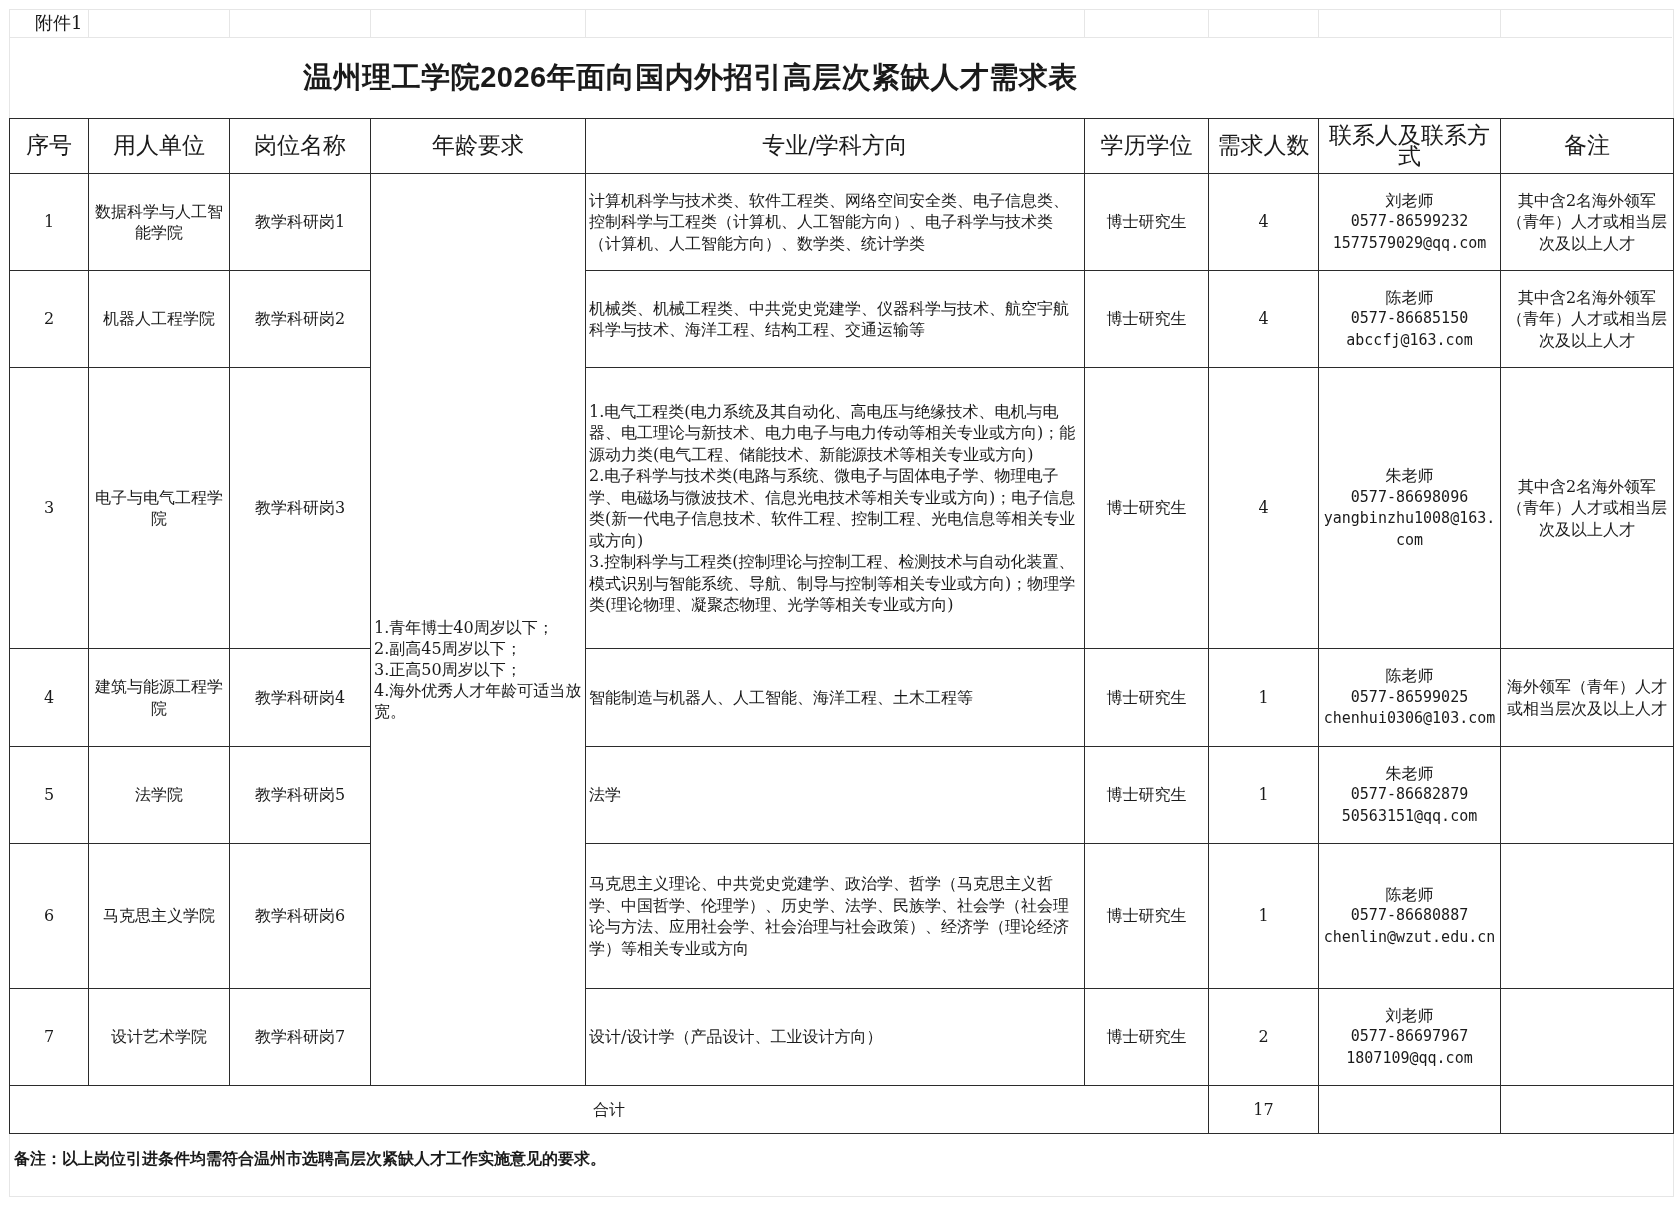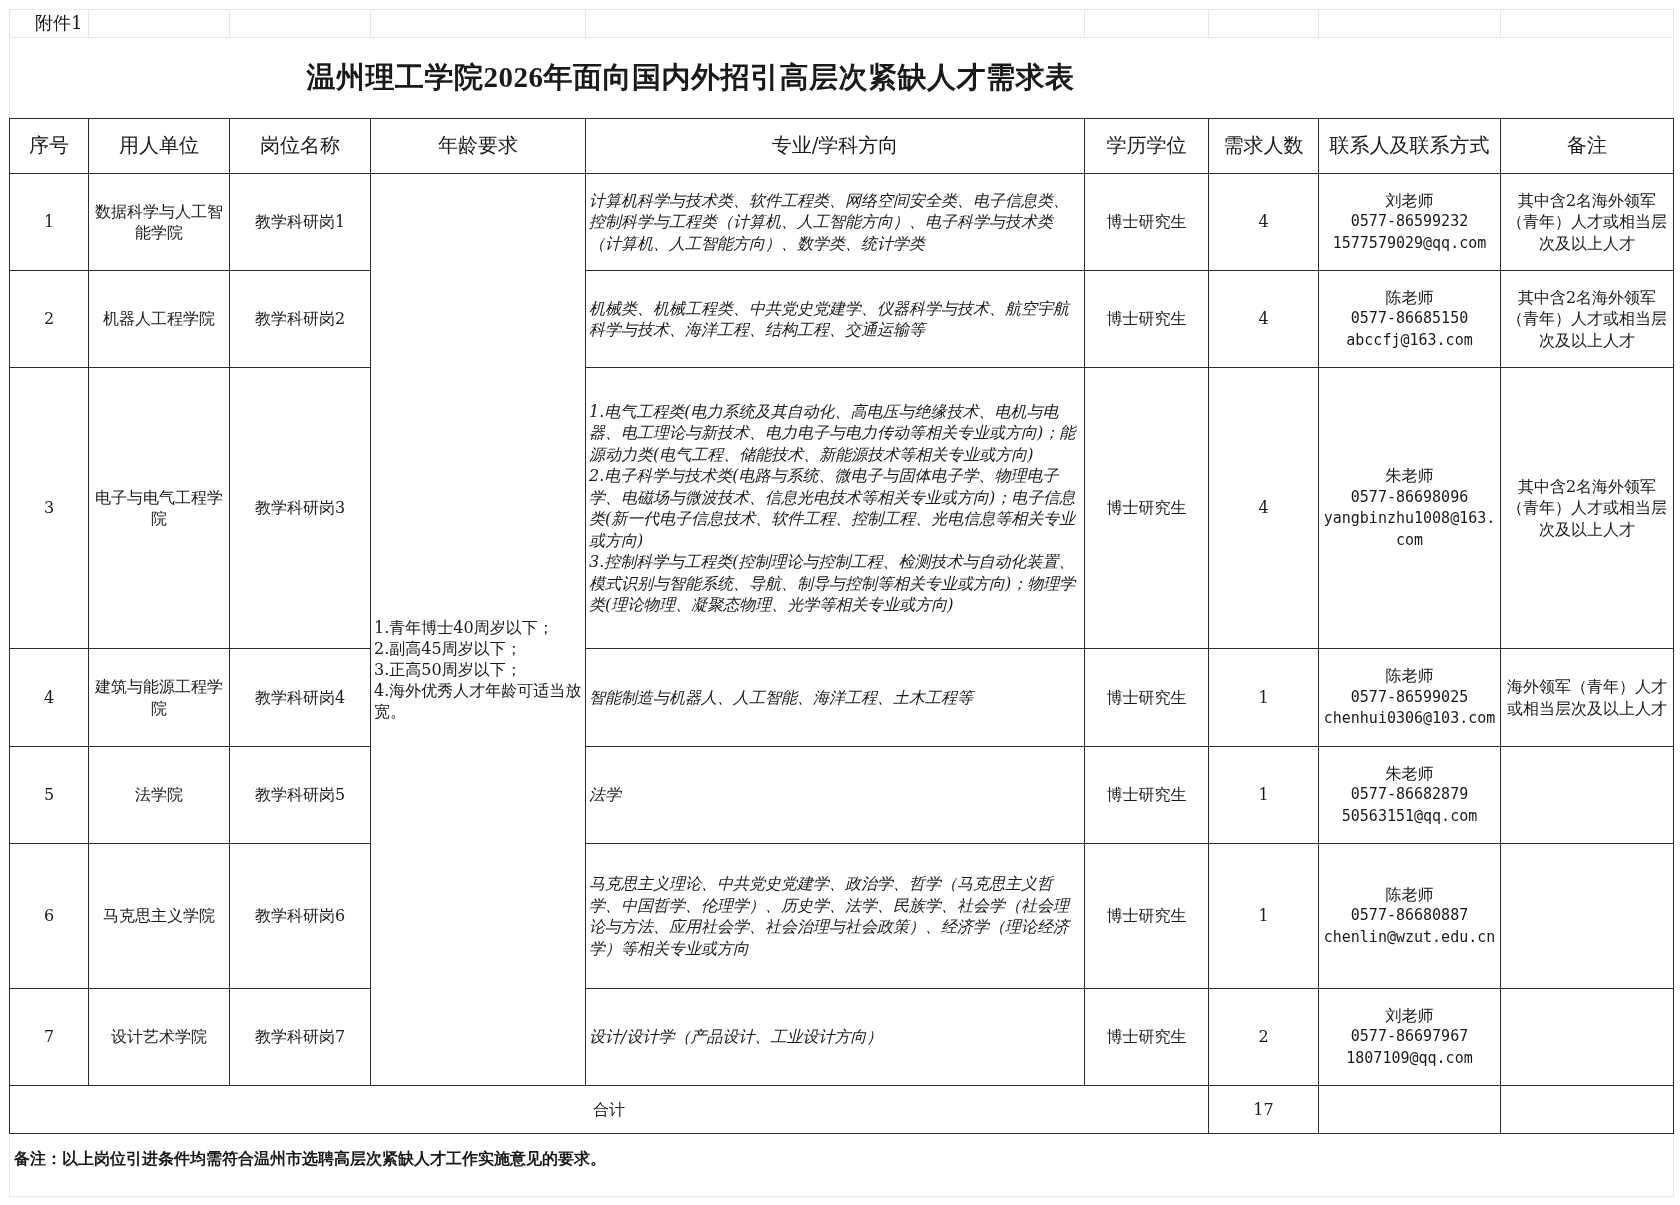--- a/index.html
+++ b/index.html
@@ -8,28 +8,28 @@
   .sheet { position: absolute; left: 9px; top: 9px; width: 1663px; height: 1186px;
            border: 1px solid #e6e6e6; background: #fff; }
   
   .gridrow { position: absolute; left: 9px; top: 9px; width: 1663px; height: 28px;
              border-bottom: 1px solid #e6e6e6; }
   .gl { position: absolute; top: 9px; height: 28px; width: 0; border-left: 1px solid #e6e6e6; }
   .attach { position: absolute; left: 14px; top: 12px; font-size: 18px; line-height: 22px; margin-left: 21px; }
   .title { position: absolute; left: 9px; top: 37px; width: 1363px; height: 81px;
            display: flex; align-items: center; justify-content: center;
            font-size: 29px; font-weight: bold; letter-spacing: 0.5px;
-           font-family: Liberation Serif, serif; }
+           font-family: Liberation Sans, sans-serif; }
   table.main { position: absolute; left: 9px; top: 118px; border-collapse: collapse;
                table-layout: fixed; width: 1664px; }
   table.main td, table.main th { border: 1.5px solid #2b2b2b; padding: 0 3px;
                font-size: 16px; line-height: 21.5px; font-weight: normal;
                text-align: center; vertical-align: middle; word-break: break-all; }
-  table.main th { font-size: 20px; }
-  table.main td.left { text-align: left; font-style: italic; }
+  table.main th { font-size: 23px; }
+  table.main td.left { text-align: left; }
   table.main td.age { text-align: left; vertical-align: middle; font-size: 16px; line-height: 21px; margin-left: 10px; }
   .mono { font-family: "DejaVu Sans Mono", "Liberation Mono", monospace; font-size: 15px; }
   .contact span { display: block; }
   .footnote { position: absolute; left: 14px; top: 1148px; font-size: 16px; line-height: 22px; font-weight: bold; }
 </style>
 </head>
 <body>
 
 <div class="sheet"></div>
 <div class="gridrow"></div>

